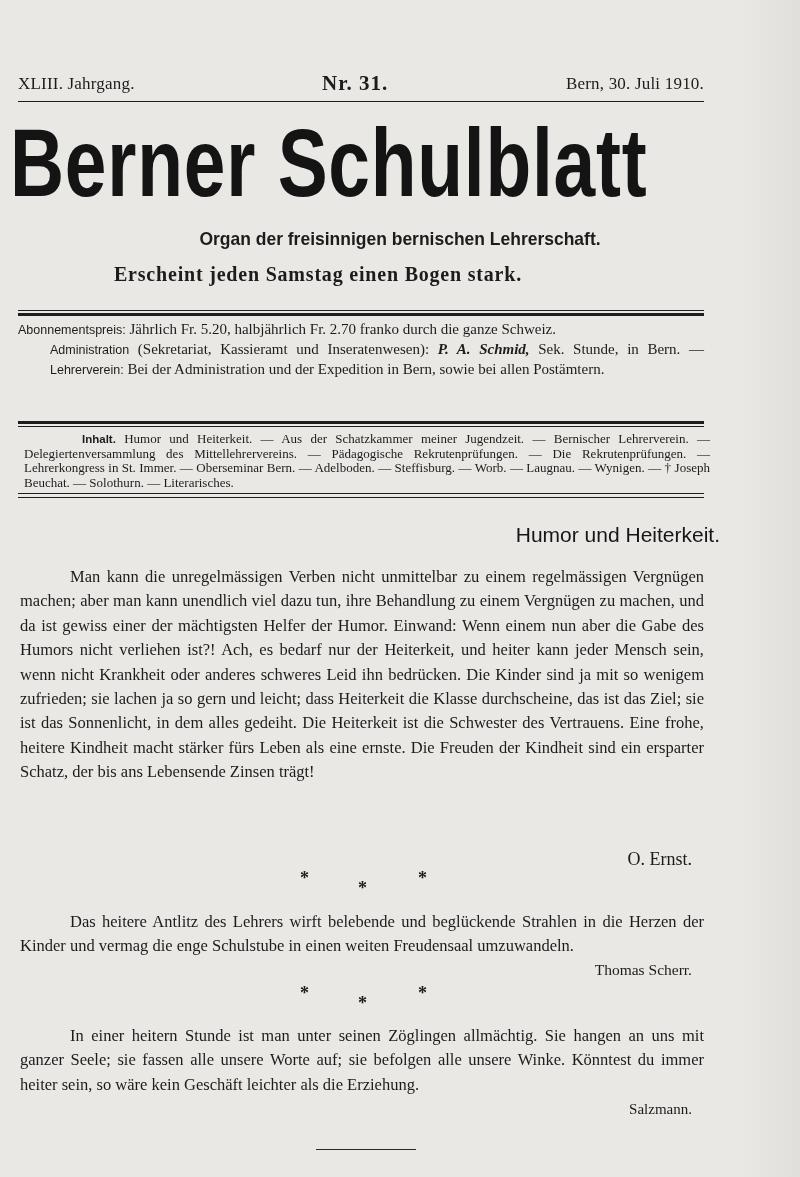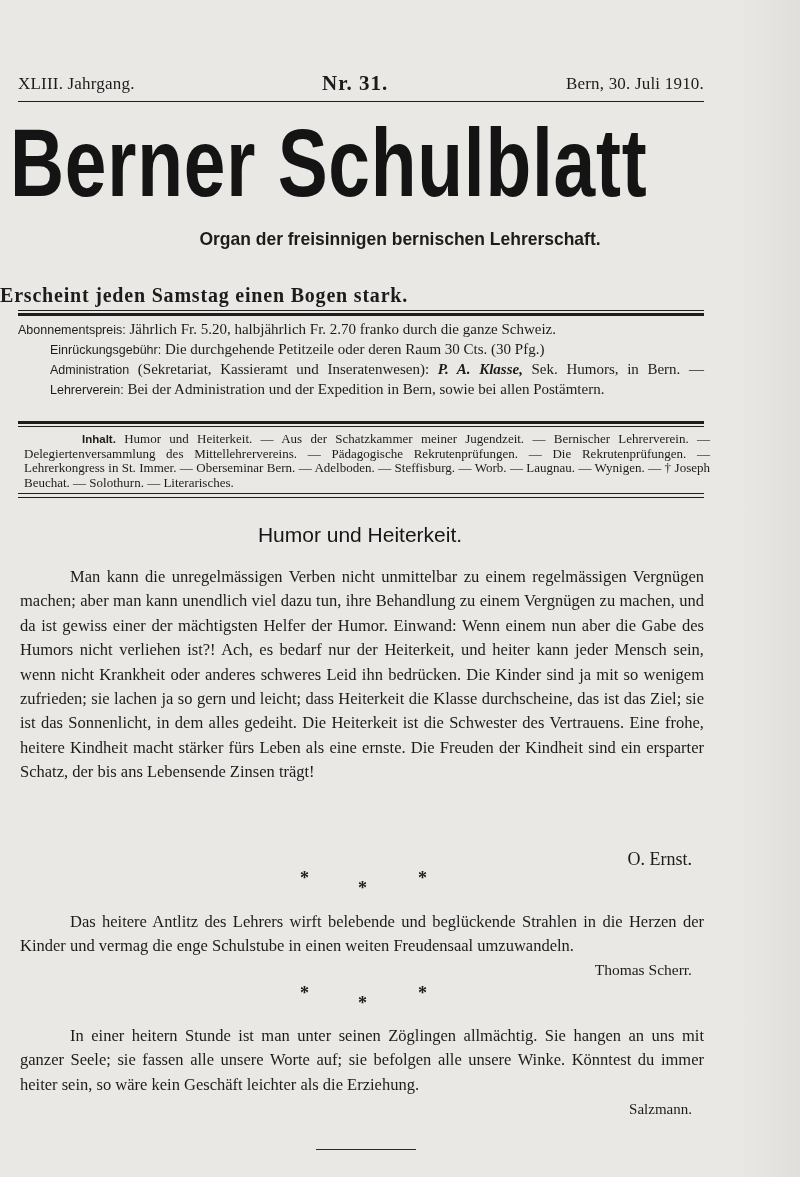--- a/index.html
+++ b/index.html
@@ -26,38 +26,38 @@
     font-weight: bold; font-size: 96px; line-height: 110px;
     transform: scaleX(0.78); transform-origin: left top;
     white-space: nowrap; letter-spacing: 1px; color: #141414;
   }
   .subtitle {
     left: 0; width: 800px; top: 228px; text-align: center;
     font-family: "Liberation Sans", "DejaVu Sans", sans-serif;
     font-weight: bold; font-size: 19px; transform: scaleX(0.92);
   }
   .appears {
-    left: 0; width: 636px; top: 284px; text-align: left;
+    left: 0; width: 636px; top: 263px; text-align: center;
     font-size: 20px; font-weight: bold; letter-spacing: 0.8px;
   }
   .info {
     left: 18px; top: 320px; width: 686px;
     font-size: 15px; line-height: 19px;
   }
   .info p { margin: 0; text-align: justify; }
   .info .ind { padding-left: 32px; }
   .sb { font-family: "Liberation Sans", "DejaVu Sans", sans-serif; font-weight: normal; font-size: 12.5px; }
   .it { font-style: italic; font-weight: bold; }
   .toc {
     left: 24px; top: 432px; width: 686px;
     font-size: 13px; line-height: 14.5px; text-align: justify;
   }
   .toc .lbl { font-family: "Liberation Sans", "DejaVu Sans", sans-serif; font-weight: bold; font-size: 11.5px; margin-left: 58px; }
   .art-title {
-    left: 0; width: 720px; top: 523px; text-align: center;
+    left: 0; width: 720px; top: 523px; text-align: right;
     font-family: "Liberation Sans", "DejaVu Sans", sans-serif; font-size: 21px; color: #161616;
   }
   .body-text {
     left: 20px; width: 684px;
     font-size: 16.5px; line-height: 24.4px; text-align: justify;
   }
   .body-text p { margin: 0; text-indent: 50px; }
   .stars { position: absolute; font-size: 18px; font-weight: bold; }
   .end-rule { position: absolute; left: 316px; top: 1149px; width: 100px; height: 1px; background: #2a2a2a; }
   .sheen { position:absolute; right:0; top:0; width:60px; height:1177px; background: linear-gradient(to right, rgba(233,232,229,0), rgba(220,219,215,0.7)); }
@@ -79,24 +79,21 @@
   <div class="abs appears">Erscheint jeden Samstag einen Bogen stark.</div>
 
   <div class="rule" style="left:18px;top:310px;width:686px;height:1px;"></div>
   <div class="rule" style="left:18px;top:313px;width:686px;height:3px;"></div>
 
   <div class="abs info">
     <p>
       <span class="sb">Abonnementspreis:</span><span> Jährlich Fr. 5.20, halbjährlich Fr. 2.70 franko durch die ganze Schweiz.</span>
     </p>
     <p class="ind">
-      <span class="sb">Einrückungsgebühr:</span><span> Die durchgehende Petitzeile oder deren Raum 30 Cts. (30 Pfg.)</span>
-    </p>
-    <p class="ind">
-      <span class="sb">Administration</span><span> (Sekretariat, Kassieramt und Inseratenwesen): </span><span class="it">P. A. Klasse,</span><span> Sek. Humors, in Bern. — </span><span class="sb">Lehrerverein:</span><span> Bei der Administration und der Expedition in Bern, sowie bei allen Postämtern.</span>
+      <span class="sb">Administration</span><span> (Sekretariat, Kassieramt und Inseratenwesen): </span><span class="it">P. A. Schmid,</span><span> Sek. Stunde, in Bern. — </span><span class="sb">Lehrerverein:</span><span> Bei der Administration und der Expedition in Bern, sowie bei allen Postämtern.</span>
     </p>
   </div>
 
   <div class="rule" style="left:18px;top:421px;width:686px;height:3px;"></div>
   <div class="rule" style="left:18px;top:426px;width:686px;height:1px;"></div>
 
   <div class="abs toc">
     <span class="lbl">Inhalt.</span><span> Humor und Heiterkeit. — Aus der Schatzkammer meiner Jugendzeit. — Bernischer Lehrerverein. — Delegiertenversammlung des Mittellehrervereins. — Pädagogische Rekrutenprüfungen. — Die Rekrutenprüfungen. — Lehrerkongress in St. Immer. — Oberseminar Bern. — Adelboden. — Steffisburg. — Worb. — Laugnau. — Wynigen. — † Joseph Beuchat. — Solothurn. — Literarisches.</span>
   </div>
 

